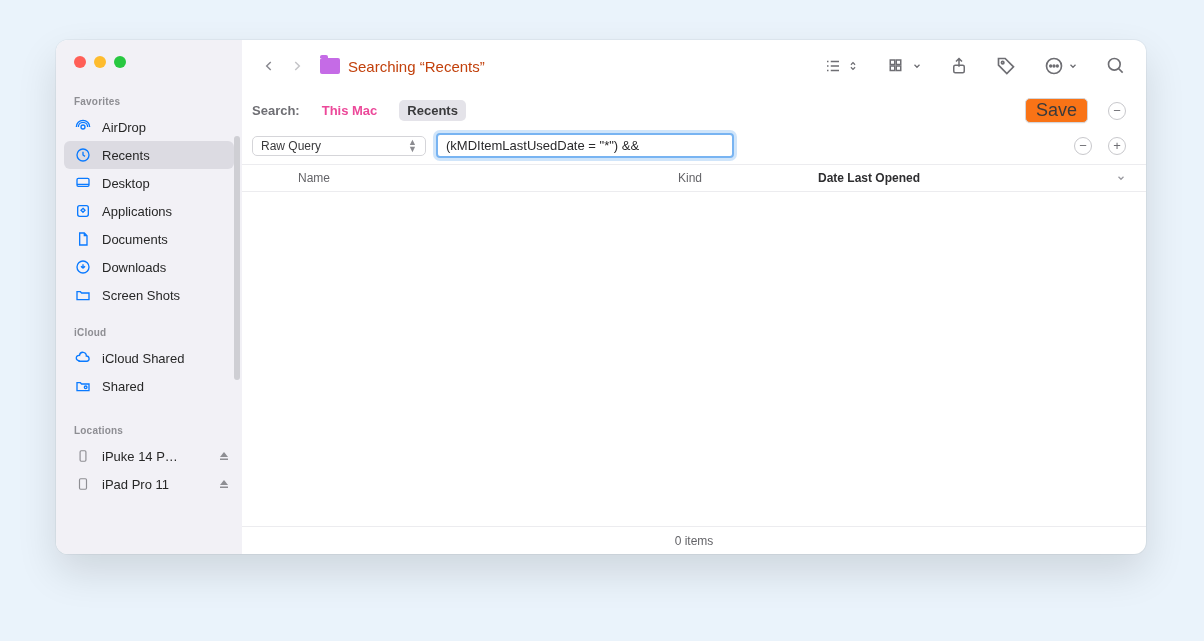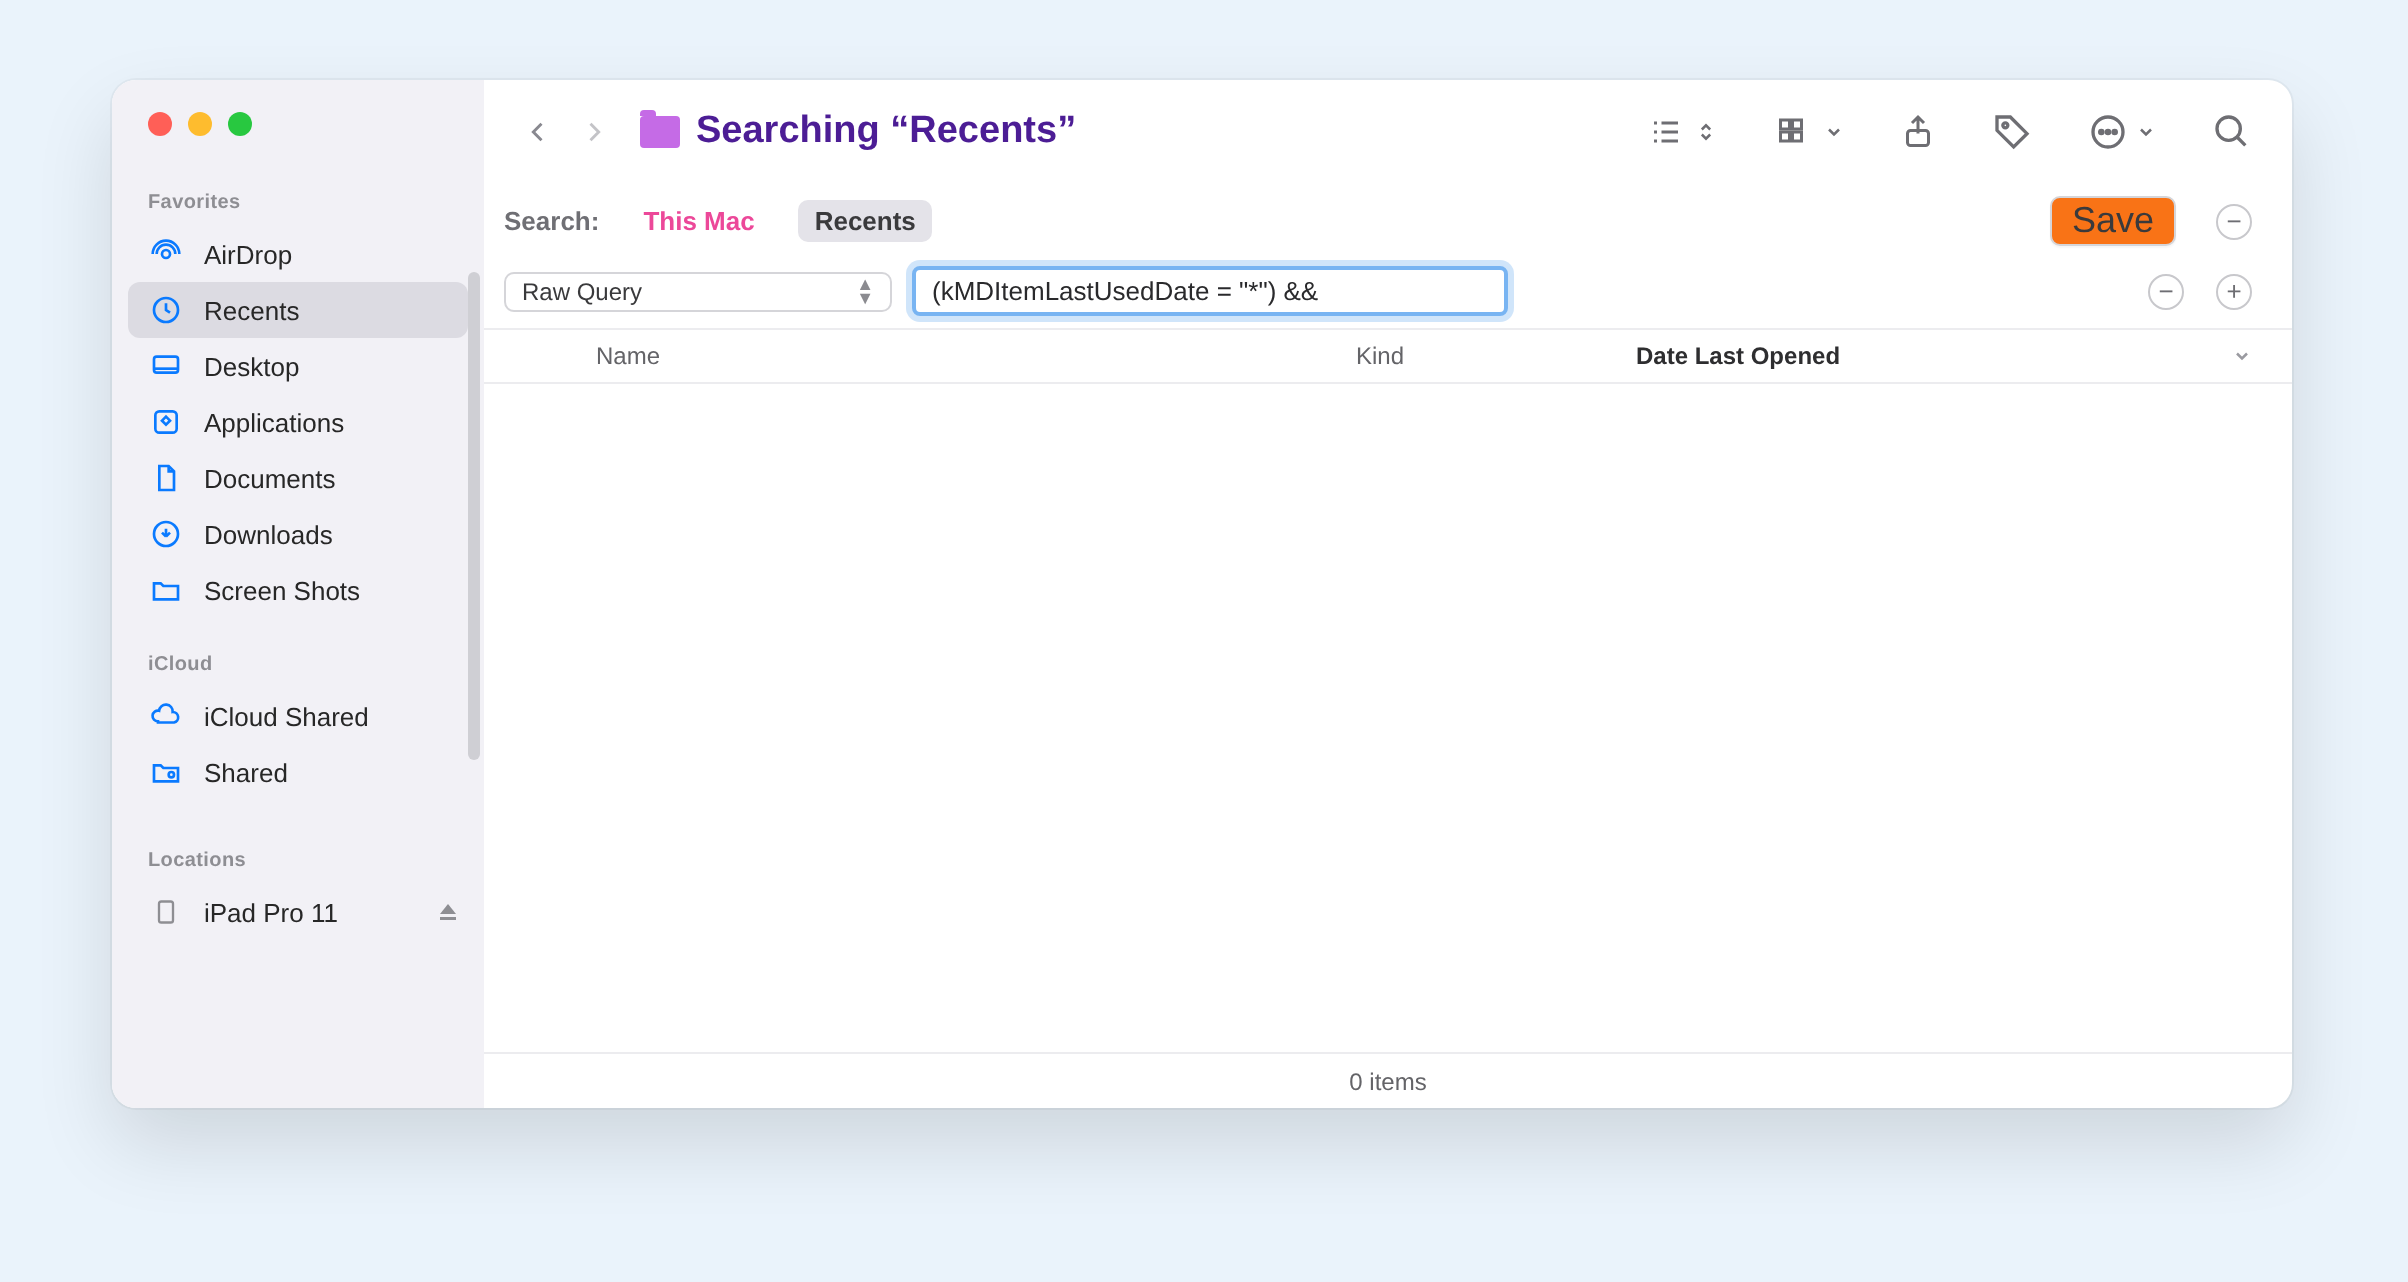--- a/index.html
+++ b/index.html
@@ -86,21 +86,21 @@
     display:flex;
     align-items:center;
     padding: 0 20px;
     gap: 16px;
   }
   .nav-arrows { display:flex; gap:14px; color:#898990;}
   .nav-arrows svg{cursor:default;}
   .title-area{display:flex; align-items:center; gap:8px;}
   .title-icon{width:20px;height:16px;background:#c56be6;border-radius:2px;position:relative;}
   .title-icon::before{content:"";position:absolute;top:-3px;left:0;width:8px;height:3px;background:#c56be6;border-radius:2px 2px 0 0;}
-  .title-text{font-size:19px;font-weight:700;color:#4c1d95;}
+  .title-text{font-size:15px;font-weight:400;color:#c2410c;}
   .spacer{flex:1;}
   .tool-icon{color:#6e6e73;display:flex;align-items:center;gap:4px;}
   .toolbar-group{display:flex;align-items:center;gap:28px;}
   
   .scope-row{
     display:flex;
     align-items:center;
     padding:6px 20px 10px 10px;
     gap:14px;
     font-size:13px;
@@ -123,21 +123,21 @@
     display:flex;align-items:center;justify-content:center;
     font-size:13px;color:#6e6e73;background:#fff;margin-left:6px;
     line-height:1;
   }
   
   .criteria-row{
     display:flex;align-items:center;gap:10px;padding:0 20px 6px 10px;
     border-bottom:1px solid #ececef;
   }
   .select{
-    width:194px;font-size:12px;border:1px solid #d5d5d9;border-radius:5px;
+    width:174px;font-size:12px;border:1px solid #d5d5d9;border-radius:5px;
     background:#fff;padding:2px 8px;color:#3a3a3c;
     display:flex;align-items:center;justify-content:space-between;
   }
   .select .updown{font-size:9px;color:#8b8b90;line-height:7px;}
   .query-input{
     width:298px;
     border:2px solid #78b4f2;
     border-radius:4px;
     padding:3px 8px;
     font-size:13px;
@@ -265,20 +265,34 @@
         <svg width="16" height="16" viewBox="0 0 24 24" fill="none" stroke="currentColor" stroke-width="2">
             <path d="M3 7h5l2 2h11v10H3z"></path>
             <circle cx="16" cy="14" r="2"></circle>
           </svg>
       </span>
       <span class="label">Shared</span>
     </div>
 
     <div class="section-title" style="margin-top:21px">Locations</div>
 
+    <div class="side-item">
+      <span class="icon" style="color:#8e8e93">
+        <svg width="14" height="16" viewBox="0 0 24 24" fill="none" stroke="currentColor" stroke-width="2">
+            <rect x="7" y="3" width="10" height="18" rx="2"></rect>
+          </svg>
+      </span>
+      <span class="label">iPuke 14 P…</span>
+      <span class="eject">
+        <svg width="12" height="12" viewBox="0 0 24 24" fill="currentColor">
+            <path d="M12 4l8 10H4z"></path>
+            <rect x="4" y="17" width="16" height="3"></rect>
+          </svg>
+      </span>
+    </div>
 
     <div class="side-item">
       <span class="icon" style="color:#8e8e93">
         <svg width="14" height="16" viewBox="0 0 24 24" fill="none" stroke="currentColor" stroke-width="2">
             <rect x="6" y="3" width="12" height="18" rx="2"></rect>
           </svg>
       </span>
       <span class="label">iPad Pro 11</span>
       <span class="eject">
         <svg width="12" height="12" viewBox="0 0 24 24" fill="currentColor">

